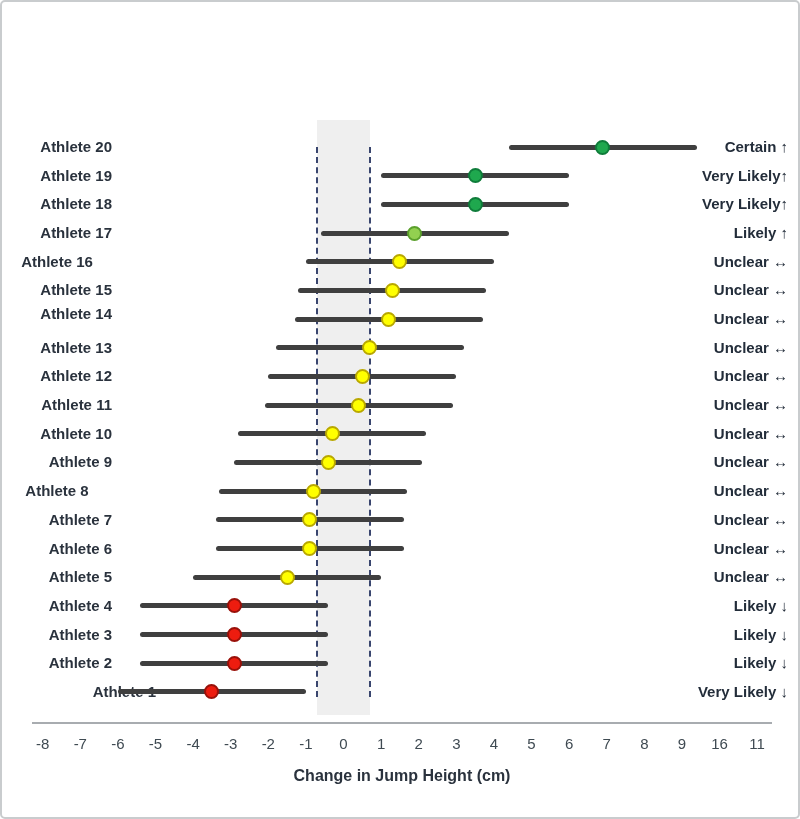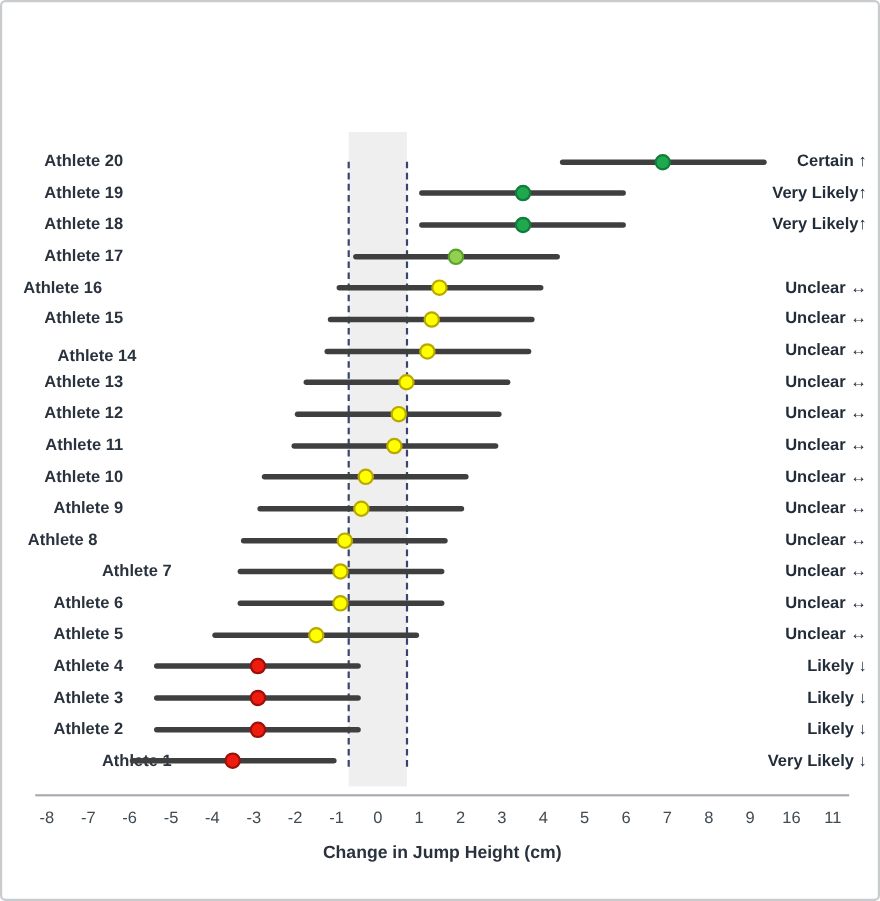--- a/index.html
+++ b/index.html
@@ -77,29 +77,30 @@
       <div class="errorbar" style="left: 379.1px; width: 188px; top: 171.18px; background: rgb(63, 63, 63);"></div>
       <div class="dot green" style="left: 465.6px; top: 166.18px; background: rgb(31, 168, 78);"></div>
       <div class="outcome-label" style="top: 163.68px;">Very Likely↑</div>
       <div class="athlete-label" style="top: 192.36px;">Athlete 18</div>
       <div class="errorbar" style="left: 379.1px; width: 188px; top: 199.86px; background: rgb(63, 63, 63);"></div>
       <div class="dot green" style="left: 465.6px; top: 194.86px; background: rgb(31, 168, 78);"></div>
       <div class="outcome-label" style="top: 192.36px;">Very Likely↑</div>
       <div class="athlete-label" style="top: 221.04px;">Athlete 17</div>
       <div class="errorbar" style="left: 318.94px; width: 188px; top: 228.54px; background: rgb(63, 63, 63);"></div>
       <div class="dot lightgreen" style="left: 405.44px; top: 223.54px; background: rgb(146, 208, 80);"></div>
+      <div class="outcome-label" style="top: 221.04px;">Likely ↑</div>
       <div class="athlete-label" style="top: 249.72px; text-align: center;">Athlete 16</div>
       <div class="errorbar" style="left: 303.9px; width: 188px; top: 257.22px; background: rgb(63, 63, 63);"></div>
       <div class="dot yellow" style="left: 390.4px; top: 252.22px; background: rgb(255, 255, 0);"></div>
       <div class="outcome-label" style="top: 249.72px;">Unclear ↔</div>
       <div class="athlete-label" style="top: 278.4px;">Athlete 15</div>
       <div class="errorbar" style="left: 296.38px; width: 188px; top: 285.9px; background: rgb(63, 63, 63);"></div>
       <div class="dot yellow" style="left: 382.88px; top: 280.9px; background: rgb(255, 255, 0);"></div>
       <div class="outcome-label" style="top: 278.4px;">Unclear ↔</div>
-      <div class="athlete-label" style="top: 312px; margin-left: 12px;">Athlete 14</div>
+      <div class="athlete-label" style="top: 302px;">Athlete 14</div>
       <div class="errorbar" style="left: 292.62px; width: 188px; top: 314.58px; background: rgb(63, 63, 63);"></div>
       <div class="dot yellow" style="left: 379.12px; top: 309.58px; background: rgb(255, 255, 0);"></div>
       <div class="outcome-label" style="top: 307.08px;">Unclear ↔</div>
       <div class="athlete-label" style="top: 335.76px;">Athlete 13</div>
       <div class="errorbar" style="left: 273.82px; width: 188px; top: 343.26px; background: rgb(63, 63, 63);"></div>
       <div class="dot yellow" style="left: 360.32px; top: 338.26px; background: rgb(255, 255, 0);"></div>
       <div class="outcome-label" style="top: 335.76px;">Unclear ↔</div>
       <div class="athlete-label" style="top: 364.44px;">Athlete 12</div>
       <div class="errorbar" style="left: 266.3px; width: 188px; top: 371.94px; background: rgb(63, 63, 63);"></div>
       <div class="dot yellow" style="left: 352.8px; top: 366.94px; background: rgb(255, 255, 0);"></div>
@@ -113,21 +114,21 @@
       <div class="dot yellow" style="left: 322.72px; top: 424.3px; background: rgb(255, 255, 0);"></div>
       <div class="outcome-label" style="top: 421.8px;">Unclear ↔</div>
       <div class="athlete-label" style="top: 450.48px;">Athlete 9</div>
       <div class="errorbar" style="left: 232.46px; width: 188px; top: 457.98px; background: rgb(63, 63, 63);"></div>
       <div class="dot yellow" style="left: 318.96px; top: 452.98px; background: rgb(255, 255, 0);"></div>
       <div class="outcome-label" style="top: 450.48px;">Unclear ↔</div>
       <div class="athlete-label" style="top: 479.16px; text-align: center;">Athlete 8</div>
       <div class="errorbar" style="left: 217.42px; width: 188px; top: 486.66px; background: rgb(63, 63, 63);"></div>
       <div class="dot yellow" style="left: 303.92px; top: 481.66px; background: rgb(255, 255, 0);"></div>
       <div class="outcome-label" style="top: 479.16px;">Unclear ↔</div>
-      <div class="athlete-label" style="top: 507.84px; padding-left: 44px;">Athlete 7</div>
+      <div class="athlete-label" style="top: 507.84px;">Athlete 7</div>
       <div class="errorbar" style="left: 213.66px; width: 188px; top: 515.34px; background: rgb(63, 63, 63);"></div>
       <div class="dot yellow" style="left: 300.16px; top: 510.34px; background: rgb(255, 255, 0);"></div>
       <div class="outcome-label" style="top: 507.84px;">Unclear ↔</div>
       <div class="athlete-label" style="top: 536.52px;">Athlete 6</div>
       <div class="errorbar" style="left: 213.66px; width: 188px; top: 544.02px; background: rgb(63, 63, 63);"></div>
       <div class="dot yellow" style="left: 300.16px; top: 539.02px; background: rgb(255, 255, 0);"></div>
       <div class="outcome-label" style="top: 536.52px;">Unclear ↔</div>
       <div class="athlete-label" style="top: 565.2px;">Athlete 5</div>
       <div class="errorbar" style="left: 191.1px; width: 188px; top: 572.7px; background: rgb(63, 63, 63);"></div>
       <div class="dot yellow" style="left: 277.6px; top: 567.7px; background: rgb(255, 255, 0);"></div>

